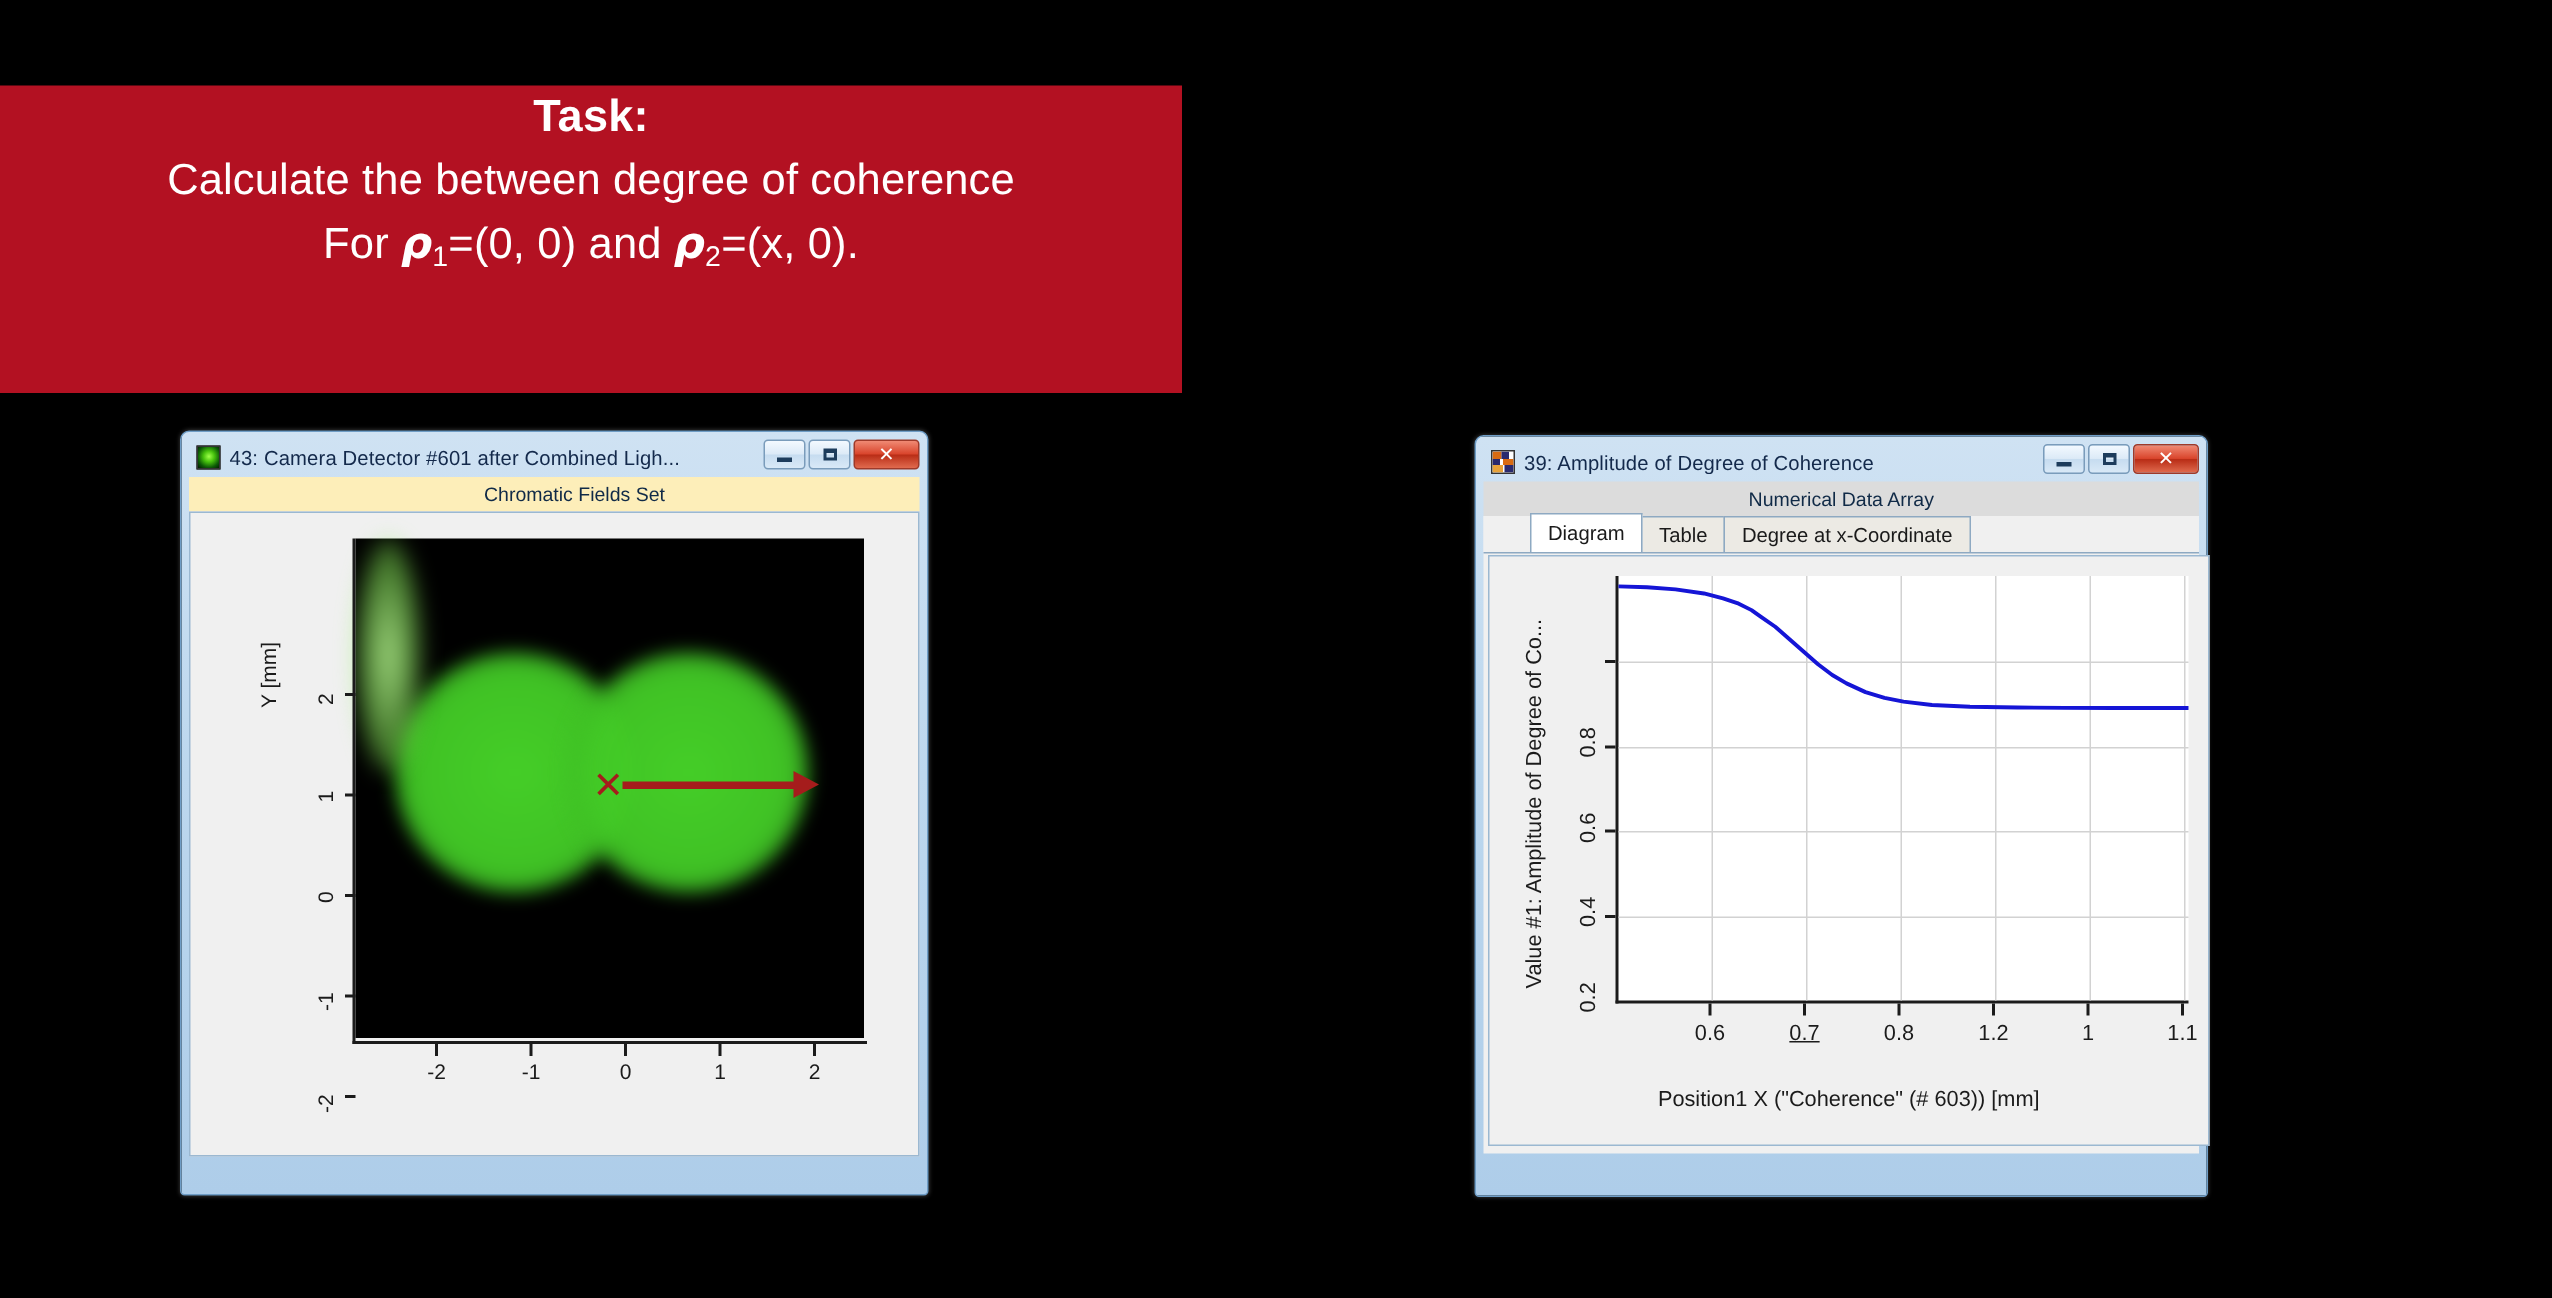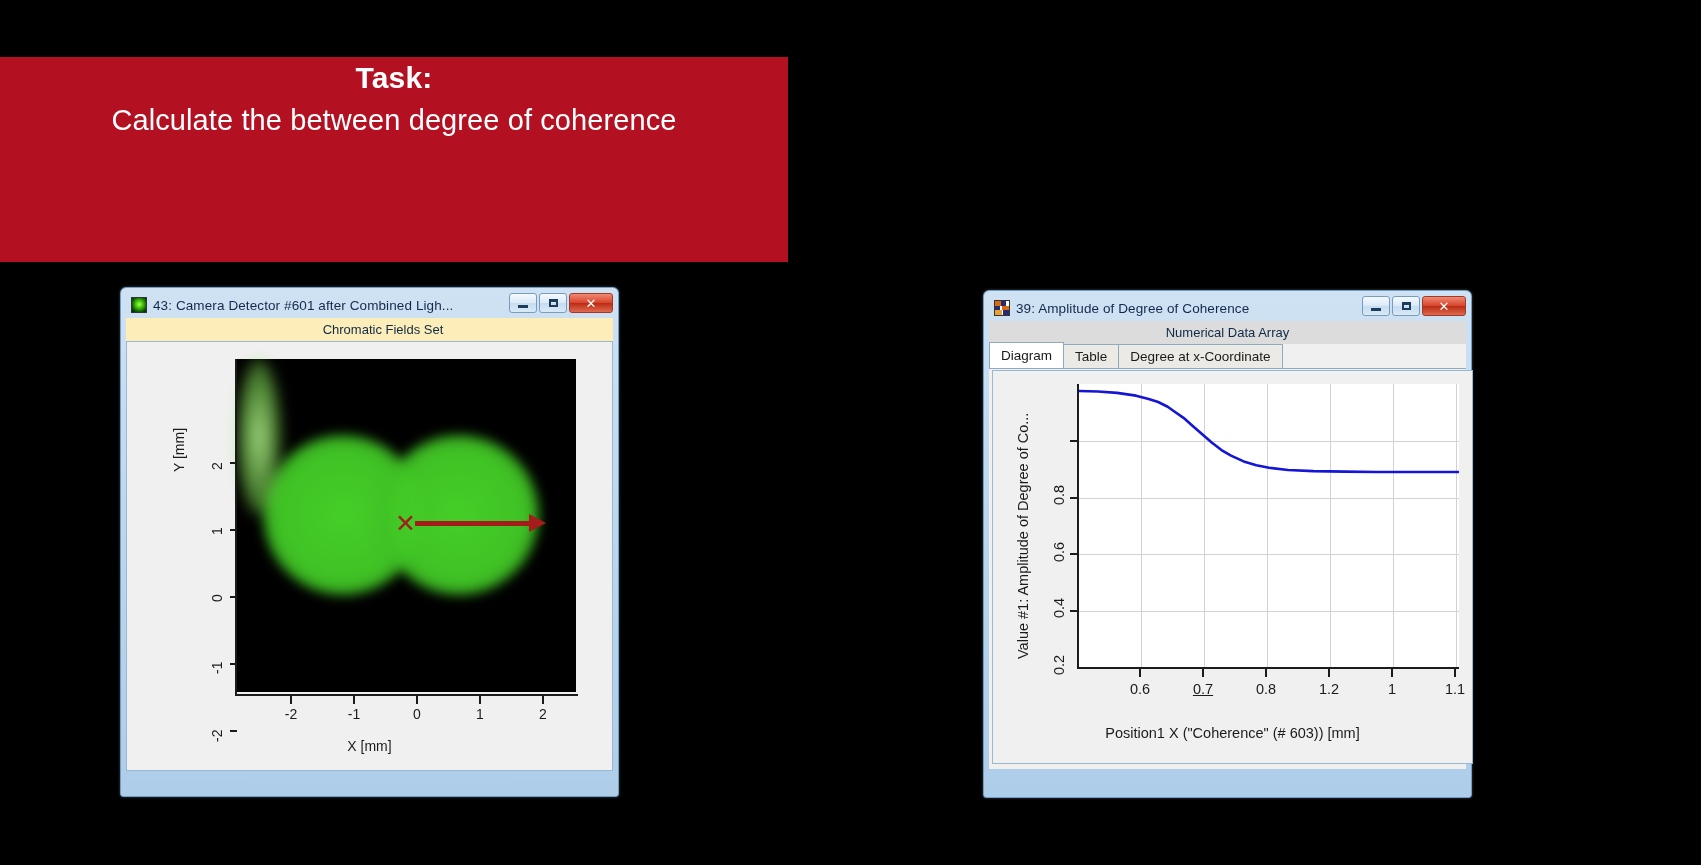--- a/index.html
+++ b/index.html
@@ -276,20 +276,21 @@
     background: #eceae4;
     box-sizing: border-box;
     margin-right: -1px;
   }
   .tab.active {
     background: #ffffff;
     height: 26px;
     line-height: 26px;
     position: relative;
     z-index: 2;
+    margin-left: 31px;
   }
   .coh-canvas {
     position: absolute;
     left: 3px; top: 26px;
     width: 481px; height: 394px;
     background: #f0f0f0;
     border: 1px solid #9bb8d1;
     box-sizing: border-box;
   }
   .coh-plot {
@@ -330,20 +331,23 @@
     text-align: center;
     font-size: 14.5px; color: #1b1b1b;
   }
 </style>
 </head>
 <body>
 
 <div class="task-banner">
   <div class="task-title">Task:</div>
   <div class="task-line">Calculate the between degree of coherence</div>
+  <div class="task-line">
+    <span>For </span><span class="rho">ρ</span><sub>1</sub><span>=(0, 0) and </span><span class="rho">ρ</span><sub>2</sub><span>=(x, 0).</span>
+  </div>
 </div>
 
 <div class="win" id="win-left">
   <div class="titlebar">
     <span class="title-icon icon-cam"></span>
     <span class="title-text">43: Camera Detector #601 after Combined Ligh...</span>
     <span class="win-buttons">
       <span class="wbtn">
           <span class="glyph-min"></span>
         </span>
@@ -387,21 +391,20 @@
     <div class="tickmark" style="left:289px; top:354px; width:2px; height:8px;"></div>
     <div class="tickmark" style="left:352px; top:354px; width:2px; height:8px;"></div>
     <div class="tickmark" style="left:415px; top:354px; width:2px; height:8px;"></div>
 
     <div class="cam-xtick" style="left:149px; top:364px;">-2</div>
     <div class="cam-xtick" style="left:212px; top:364px;">-1</div>
     <div class="cam-xtick" style="left:275px; top:364px;">0</div>
     <div class="cam-xtick" style="left:338px; top:364px;">1</div>
     <div class="cam-xtick" style="left:401px; top:364px;">2</div>
 
-    <div class="cam-xlabel">X [mm]</div>
   </div>
 </div>
 
 <div class="win" id="win-right">
   <div class="titlebar">
     <span class="title-icon icon-grid">
       <i style="left:0;top:0;width:6px;height:5px;background:#d96b12;"></i>
       <i style="left:6px;top:0;width:5px;height:5px;background:#2a2a6e;"></i>
       <i style="left:0;top:5px;width:5px;height:4px;background:#2a2a6e;"></i>
       <i style="left:7px;top:5px;width:7px;height:4px;background:#d96b12;"></i>

